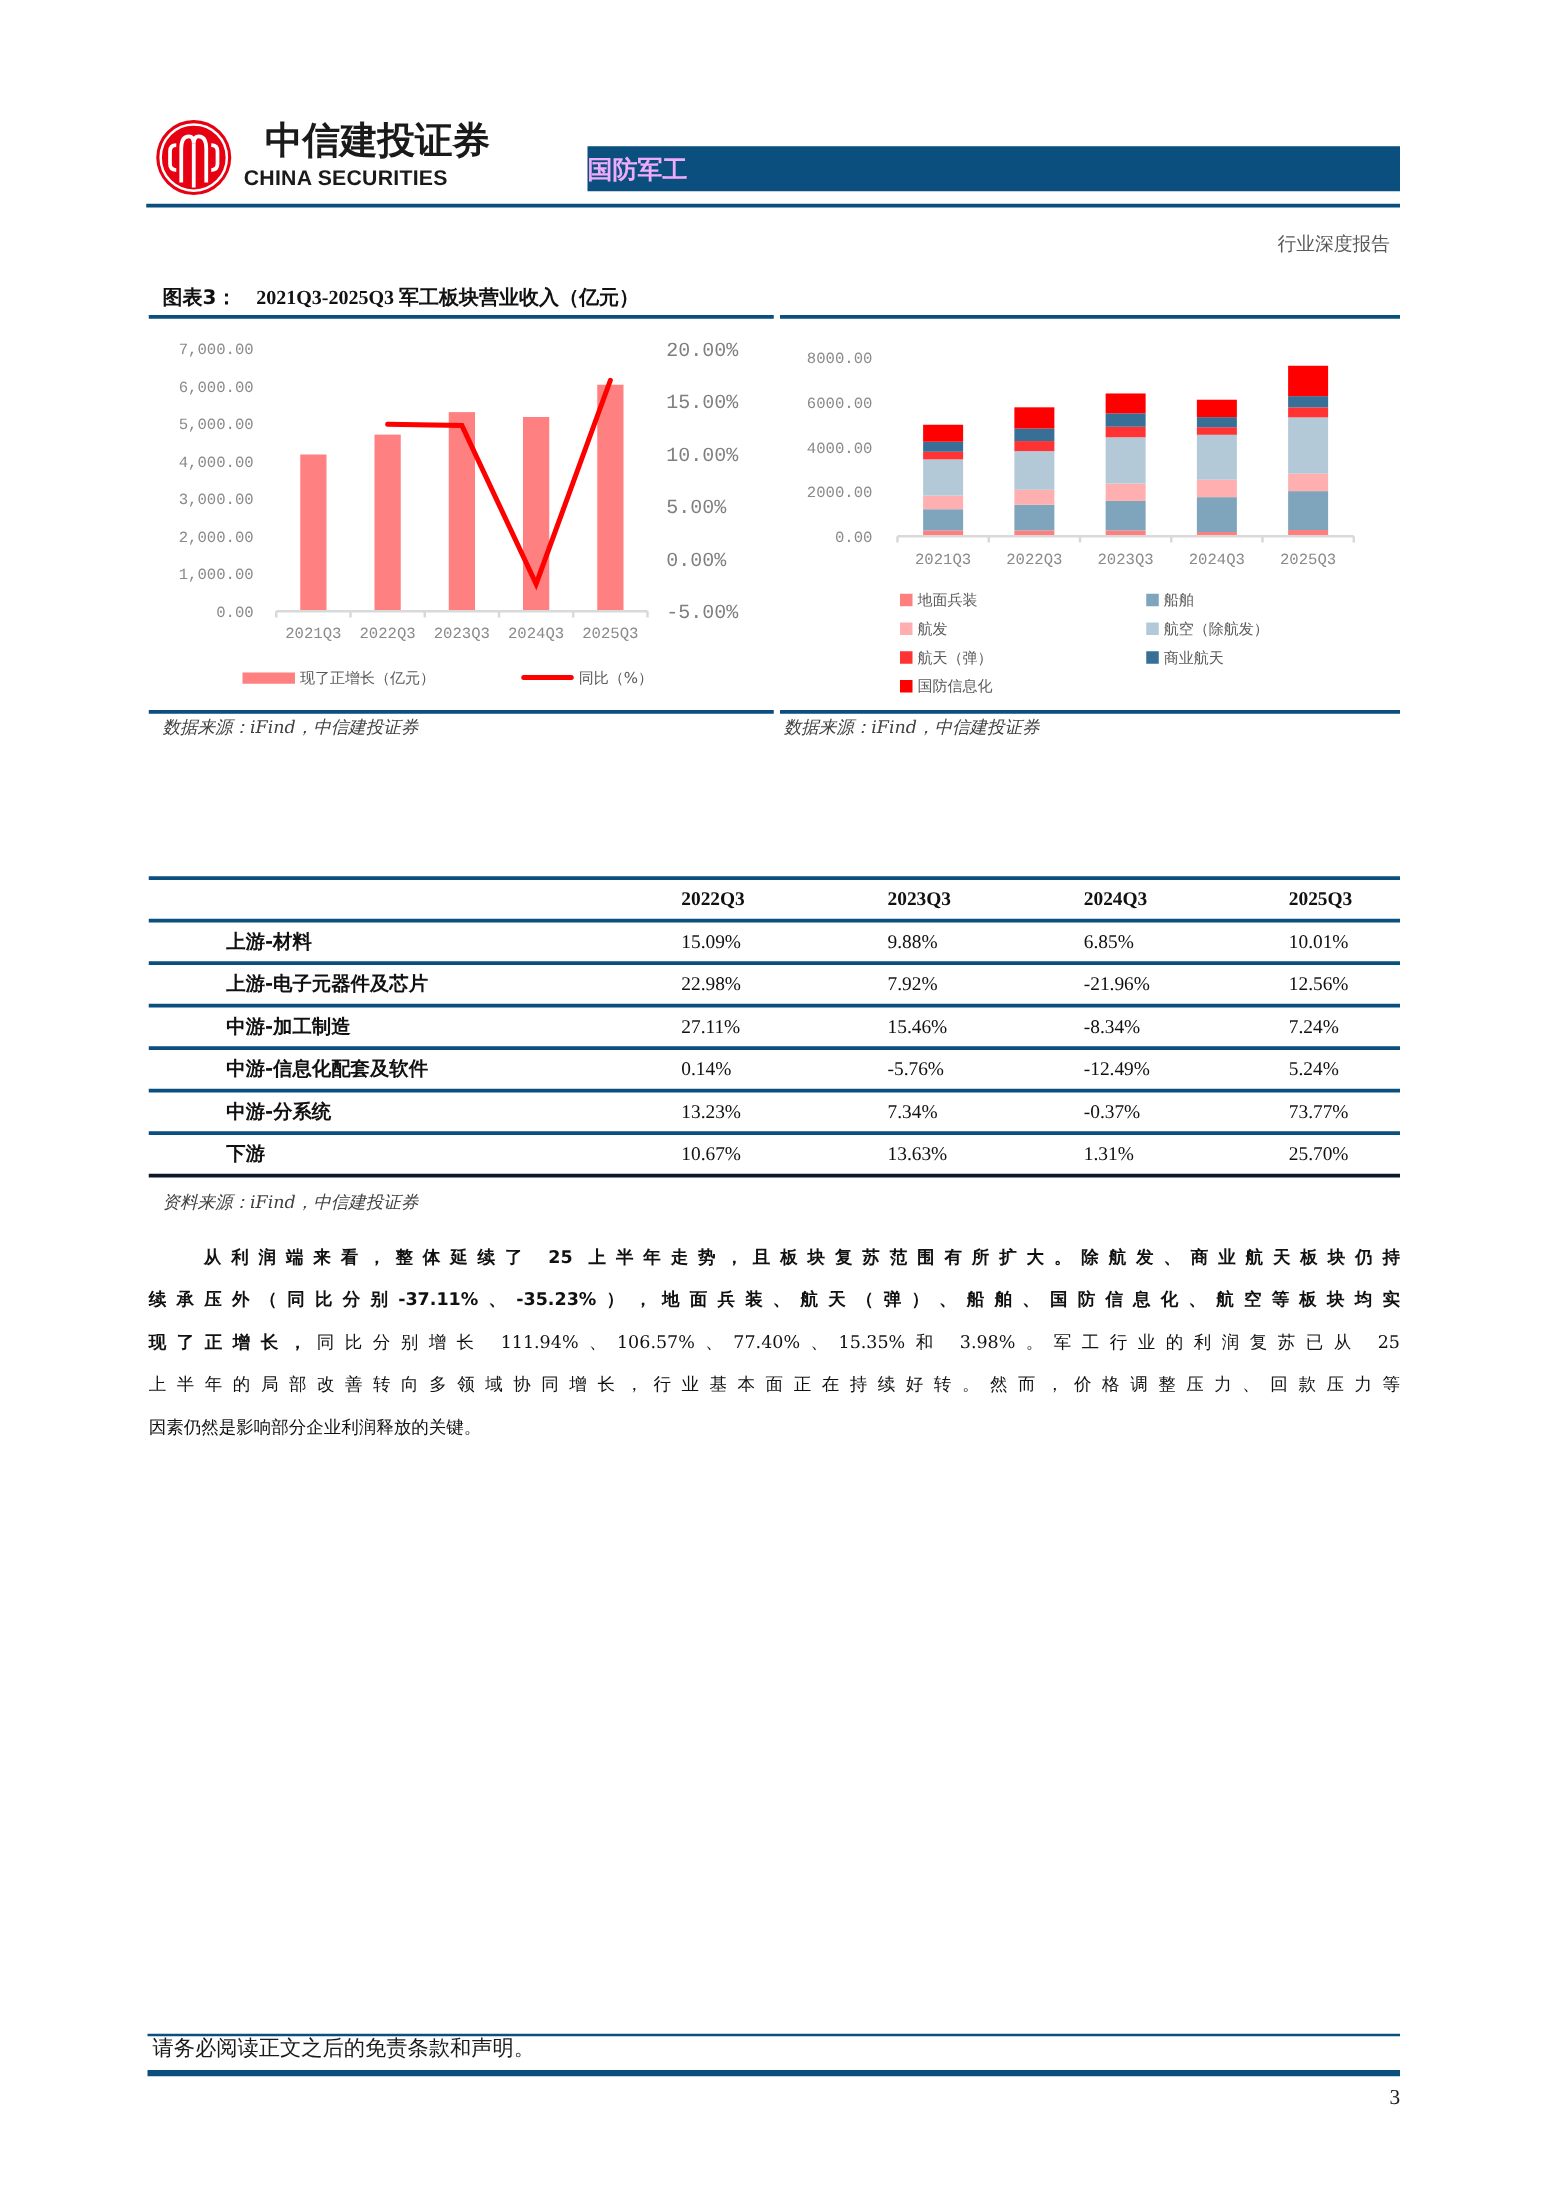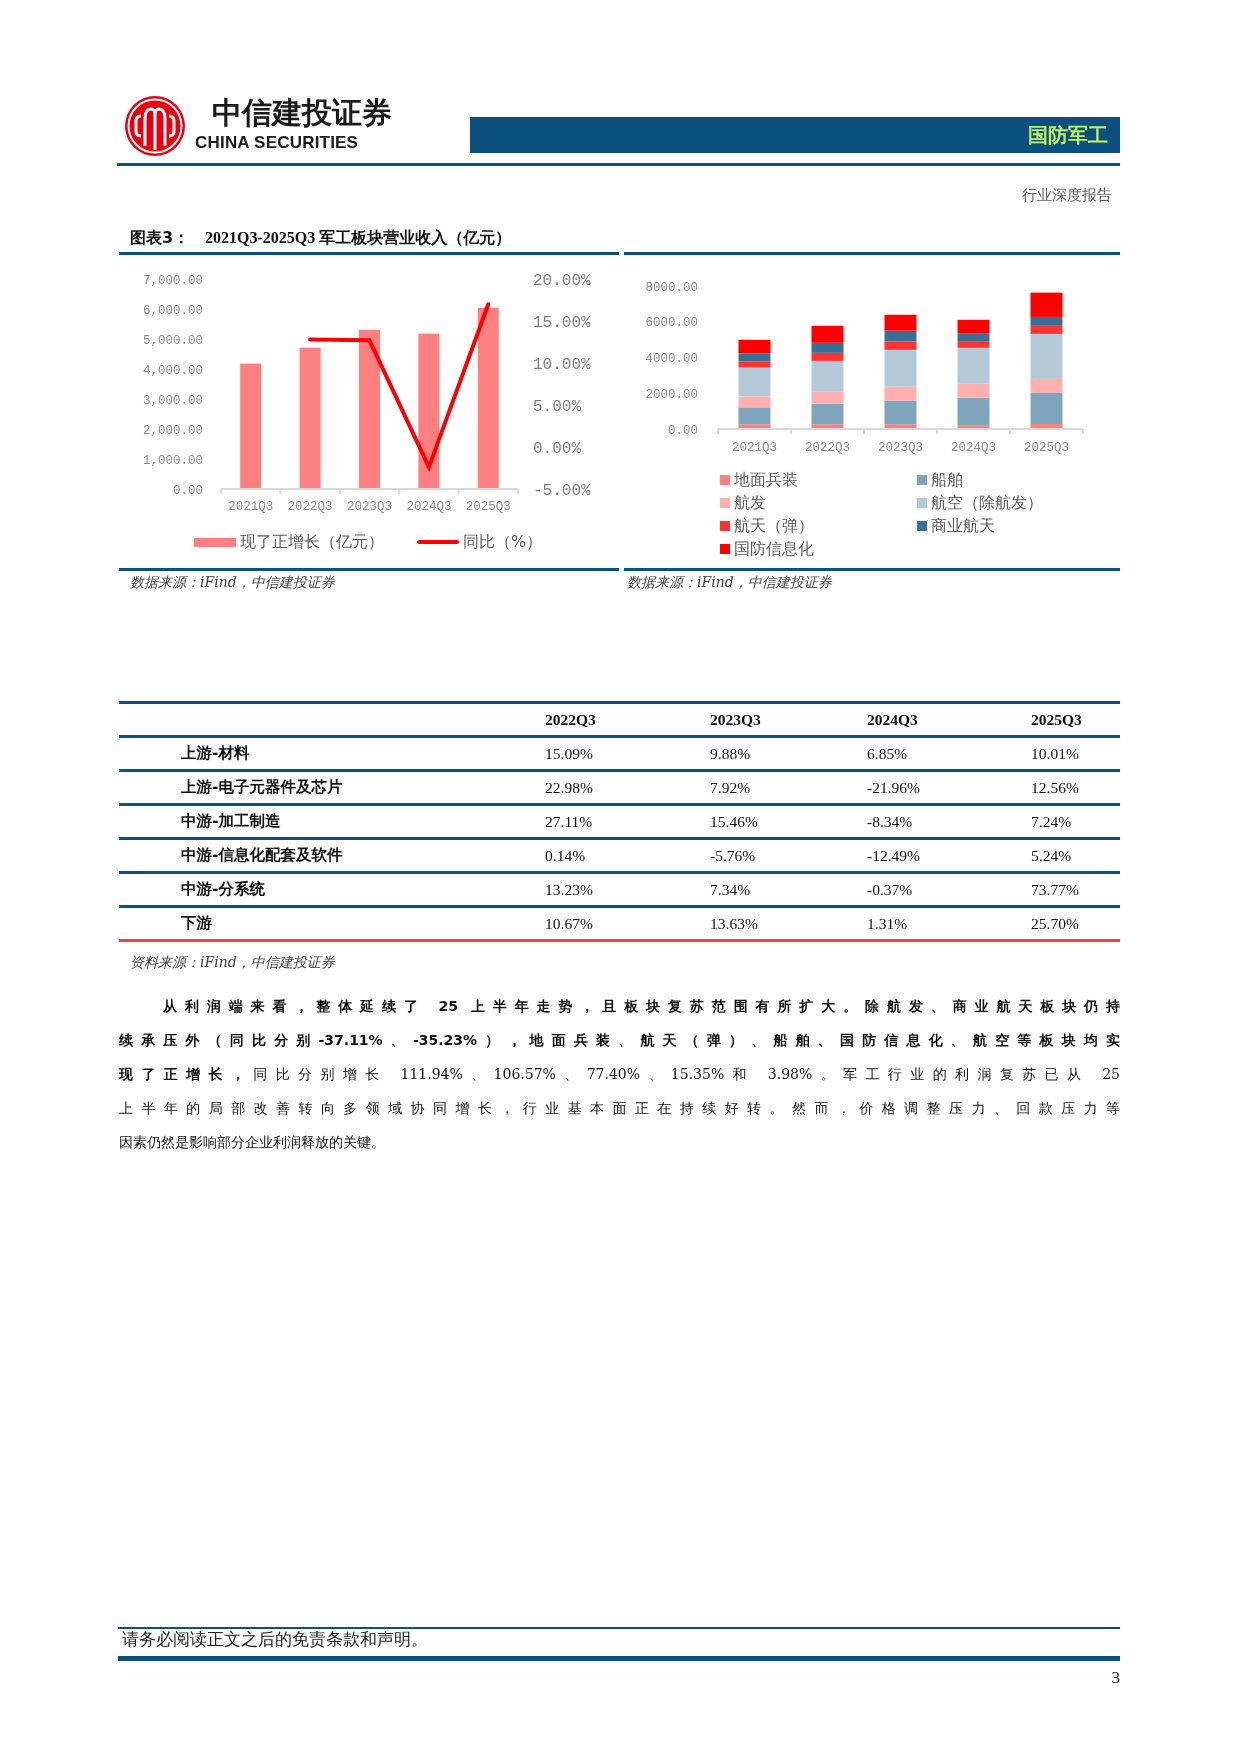--- a/index.html
+++ b/index.html
@@ -4,40 +4,40 @@
 <style>
   body{margin:0;background:#ffffff;}
   #page{position:relative;width:1241px;height:1755px;background:#ffffff;overflow:hidden;
         font-family:"Liberation Serif","DejaVu Serif",serif;color:#111111;}
   .a{position:absolute;}
   .rule{position:absolute;background:#0a4f7d;}
 
   
   .logo-cn{font-family:"DejaVu Sans","Liberation Sans",sans-serif;font-weight:bold;font-size:30px;line-height:36px;color:#1a1a1a;white-space:nowrap;}
   .logo-en{font-family:"Liberation Sans","DejaVu Sans",sans-serif;font-weight:bold;font-size:17px;line-height:20px;color:#1a1a1a;white-space:nowrap;letter-spacing:0.2px;}
-  .banner{background:#0a4f7d;color:#bef264;font-family:"DejaVu Sans","Liberation Sans",sans-serif;font-weight:bold;
-          font-size:20px;line-height:36px;text-align:right;padding-right:12px;box-sizing:border-box;white-space:nowrap;}
+  .banner{background:#0a4f7d;color:#f0abfc;font-family:"DejaVu Sans","Liberation Sans",sans-serif;font-weight:bold;
+          font-size:20px;line-height:36px;text-align:left;padding-right:12px;box-sizing:border-box;white-space:nowrap;}
   .report-type{font-family:"DejaVu Serif","Liberation Serif",serif;font-size:15px;line-height:22px;color:#595959;text-align:right;white-space:nowrap;}
 
   
   .fig-title{font-size:16px;font-weight:bold;line-height:24px;white-space:nowrap;color:#111111;}
   .fig-label{display:inline-block;width:75px;font-family:"DejaVu Sans","Liberation Sans",sans-serif;}
   .fig-text{font-family:"Liberation Serif","DejaVu Serif",serif;}
   .source{font-family:"DejaVu Serif","Liberation Serif",serif;font-style:italic;font-size:14px;color:#404040;line-height:20px;white-space:nowrap;}
 
   
   svg text.tick{font-family:"Liberation Mono","DejaVu Sans Mono",monospace;font-size:12.5px;fill:#8a8a8a;}
   svg text.tick-r{font-family:"Liberation Mono","DejaVu Sans Mono",monospace;font-size:16px;fill:#7f7f7f;}
-  .legend-label{font-family:"DejaVu Sans","Liberation Sans",sans-serif;font-size:16px;color:#595959;line-height:22px;white-space:nowrap;}
+  .legend-label{font-family:"DejaVu Sans","Liberation Sans",sans-serif;font-size:12px;color:#595959;line-height:22px;white-space:nowrap;}
   .legend-item{position:absolute;height:22px;display:flex;align-items:center;}
   .legend-sq{width:10px;height:10px;margin-right:4px;flex:none;}
 
   
   .t-row{position:absolute;left:119px;width:1001px;height:31px;border-top:3px solid #0a4f7d;}
-  .t-row.last{border-bottom:3px solid #ef4444;}
+  .t-row.last{border-bottom:3px solid #0f172a;}
   .t-cell{position:absolute;top:0;line-height:31px;white-space:nowrap;font-size:15.5px;}
   .t-head{font-family:"Liberation Serif","DejaVu Serif",serif;font-weight:bold;}
   .t-label{font-family:"DejaVu Sans","Liberation Sans",sans-serif;font-weight:bold;}
   .t-val{font-family:"Liberation Serif","DejaVu Serif",serif;}
 
   
   .p-line{position:absolute;left:119px;width:1001px;height:34px;line-height:34px;font-size:14px;
           text-align:justify;text-align-last:justify;white-space:nowrap;box-sizing:border-box;}
   .p-line.first{padding-left:44px;}
   .p-line.last{text-align-last:left;}

